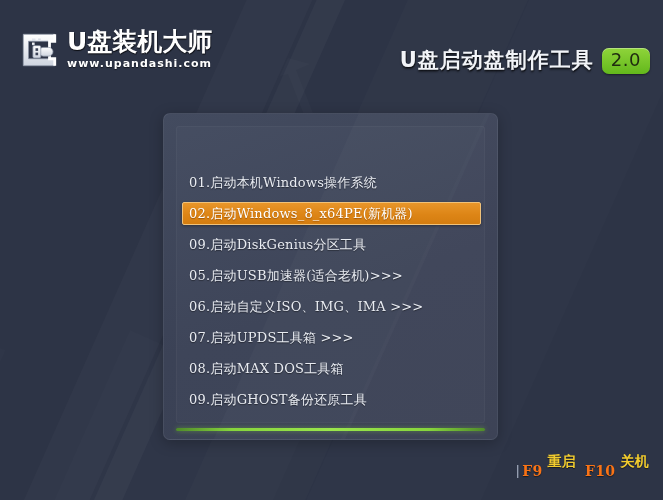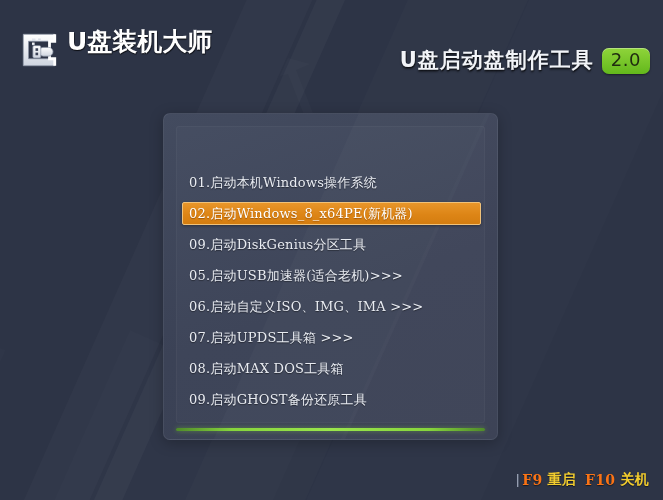--- a/index.html
+++ b/index.html
@@ -226,21 +226,21 @@
     color: #9aa3b5;
     font-size: 12px;
     margin-right: 2px;
   }
   .footer .key {
     color: #f97316;
     text-shadow: 0 1px 1px rgba(0,0,0,0.5);
   }
   .footer .act {
     color: #f2cc2e;
-    margin: 0 9px 0 5px;
+    margin: 0 9px 18px 5px;
     text-shadow: 0 1px 1px rgba(0,0,0,0.5);
   }
   .footer .act.last { margin-right: 0; }
 </style>
 </head>
 <body>
 
 <div id="screen">
 
   <div class="bg-streaks">
@@ -276,20 +276,21 @@
         <rect x="17" y="19" width="9" height="14" rx="1.5" fill="url(#mg)" stroke="#8d95a6" stroke-width="0.8"></rect>
         <rect x="20" y="22" width="3" height="3" fill="#3b4256"></rect>
         <rect x="20" y="27" width="3" height="3" fill="#3b4256"></rect>
 
         <rect x="16" y="9.5" width="4" height="4" fill="url(#mg)"></rect>
         <rect x="23" y="9.5" width="3" height="3" fill="url(#mg)"></rect>
         <rect x="16" y="15.5" width="3" height="3" fill="url(#mg)"></rect>
       </svg>
       <div class="brand-text">
         <div class="brand-name">U盘装机大师</div>
+        <div class="brand-url">www.upandashi.com</div>
       </div>
     </div>
 
     <div class="product">
       <div class="product-title">U盘启动盘制作工具</div>
       <div class="version-badge">2.0</div>
     </div>
 
   </div>
 

